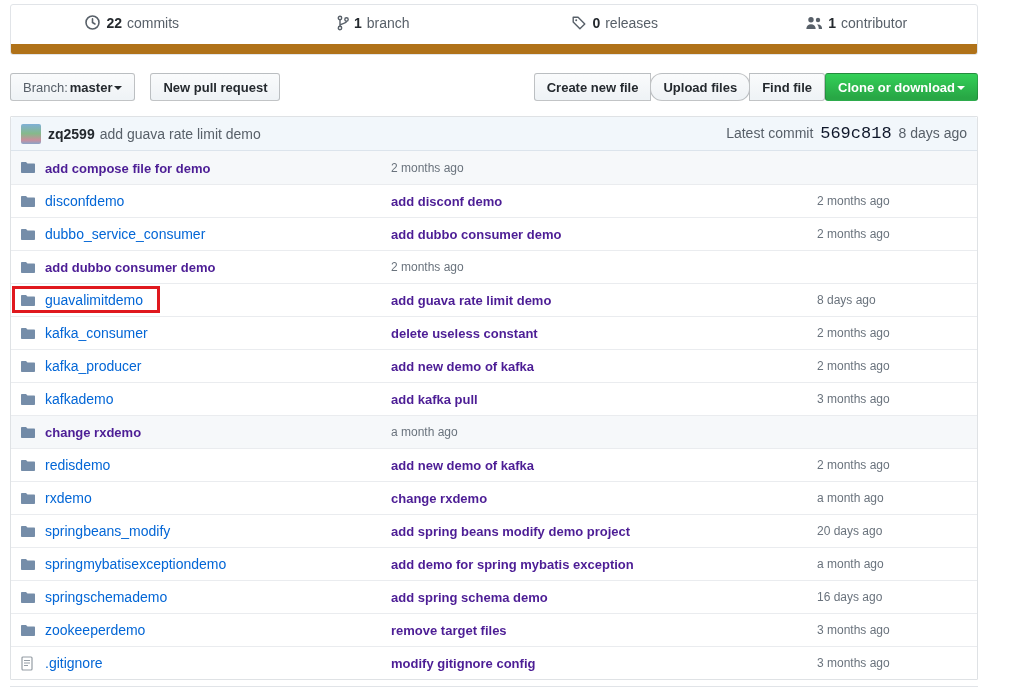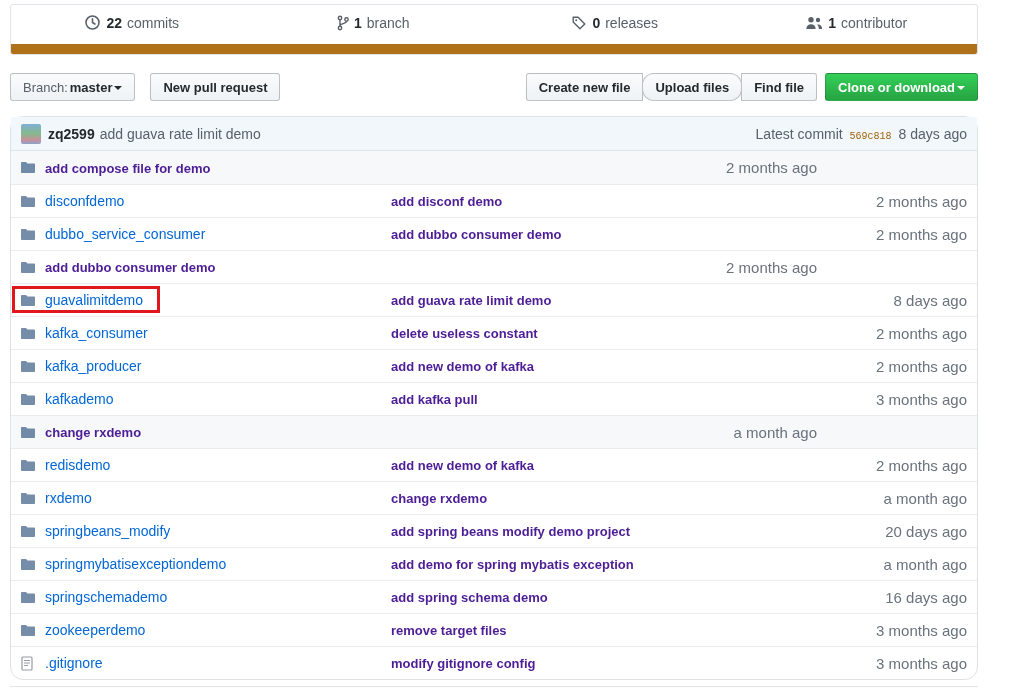--- a/index.html
+++ b/index.html
@@ -23,50 +23,50 @@
          padding:0 12px; font-size:13px; font-weight:600; color:#24292e;
          background:linear-gradient(-180deg,#fafbfc,#eff3f6 90%);
          border:1px solid rgba(27,31,35,.25); border-radius:3px; cursor:pointer;
          font-family:"Liberation Sans", sans-serif; }
   .btn .muted { color:#586069; font-weight:normal; }
   .caret { width:0; height:0; border-left:4px solid transparent;
            border-right:4px solid transparent; border-top:4px solid currentColor;
            display:inline-block; margin-top:1px; }
   .branch-btn { margin-right:15px; }
   .right-tools { margin-left:auto; display:flex; align-items:center; }
-  .btn-group { display:flex; margin-right:8px; }
+  .btn-group { display:flex; }
   .btn-group .btn { border-radius:12px; margin-left:-1px; }
   .btn-group .btn:first-child { border-radius:3px 0 0 3px; margin-left:0; }
   .btn-group .btn:last-child { border-radius:0 3px 3px 0; }
   .btn-green { color:#fff; font-weight:600;
                background:linear-gradient(-180deg,#34d058,#28a745 90%);
                border:1px solid rgba(27,31,35,.2); }
 
   
-  .file-box { margin-top:15px; border:1px solid #dfe2e5; border-radius:13px; }
+  .file-box { margin-top:15px; border:1px solid #dfe2e5; border-radius:1px; }
   .commit-tease { background:#f2f7fb; border-bottom:1px solid #dce4ec;
                   border-radius:3px 3px 0 0; display:flex; align-items:center;
                   padding:0 10px; height:34px; font-size:14px; }
   .avatar { width:20px; height:20px; border-radius:2px; flex:0 0 20px;
             background:linear-gradient(180deg,#7fb0d6 0%,#86b98a 48%,#c98f9d 80%,#8aa4c9 100%); }
   .commit-tease .author { font-weight:bold; color:#24292e; text-decoration:none; margin:0 5px 0 7px; }
   .commit-tease .msg { color:#586069; text-decoration:none; }
   .tease-right { margin-left:auto; color:#586069; font-size:14px; }
-  .tease-right .sha { font-family:"Liberation Mono", monospace; font-size:10px;
-                      color:#a16207; text-decoration:none; margin:0 3px; }
+  .tease-right .sha { font-family:"Liberation Mono", monospace; font-size:17px;
+                      color:#0f172a; text-decoration:none; margin:0 3px; }
 
   .frow { display:grid; grid-template-columns:24px 346px 1fr 150px;
           align-items:center; height:33px; padding:0 10px;
           border-top:1px solid #eaecef; position:relative; font-size:14px; }
   .frow:first-child { border-top:none; }
   .frow.shaded { background:#f6f8fa; }
   .c-icon svg { display:block; }
   .c-name a { color:#0366d6; text-decoration:none; }
   .c-msg a { color:#4c1d95; text-decoration:none; font-size:13px;font-weight:bold; }
-  .c-age { color:#6a737d; text-align:right; font-size:15px; }
+  .c-age { color:#6a737d; text-align:left; font-size:12px; }
   .red-box { position:absolute; left:1px; top:2px; width:148px; height:27px;
              border:3px solid #e0181e; pointer-events:none; }
 
   .bottom-divider { margin-top:6px; border-top:1px solid #e1e4e8; }
 </style>
 </head>
 <body>
 
 <div class="page">
 

